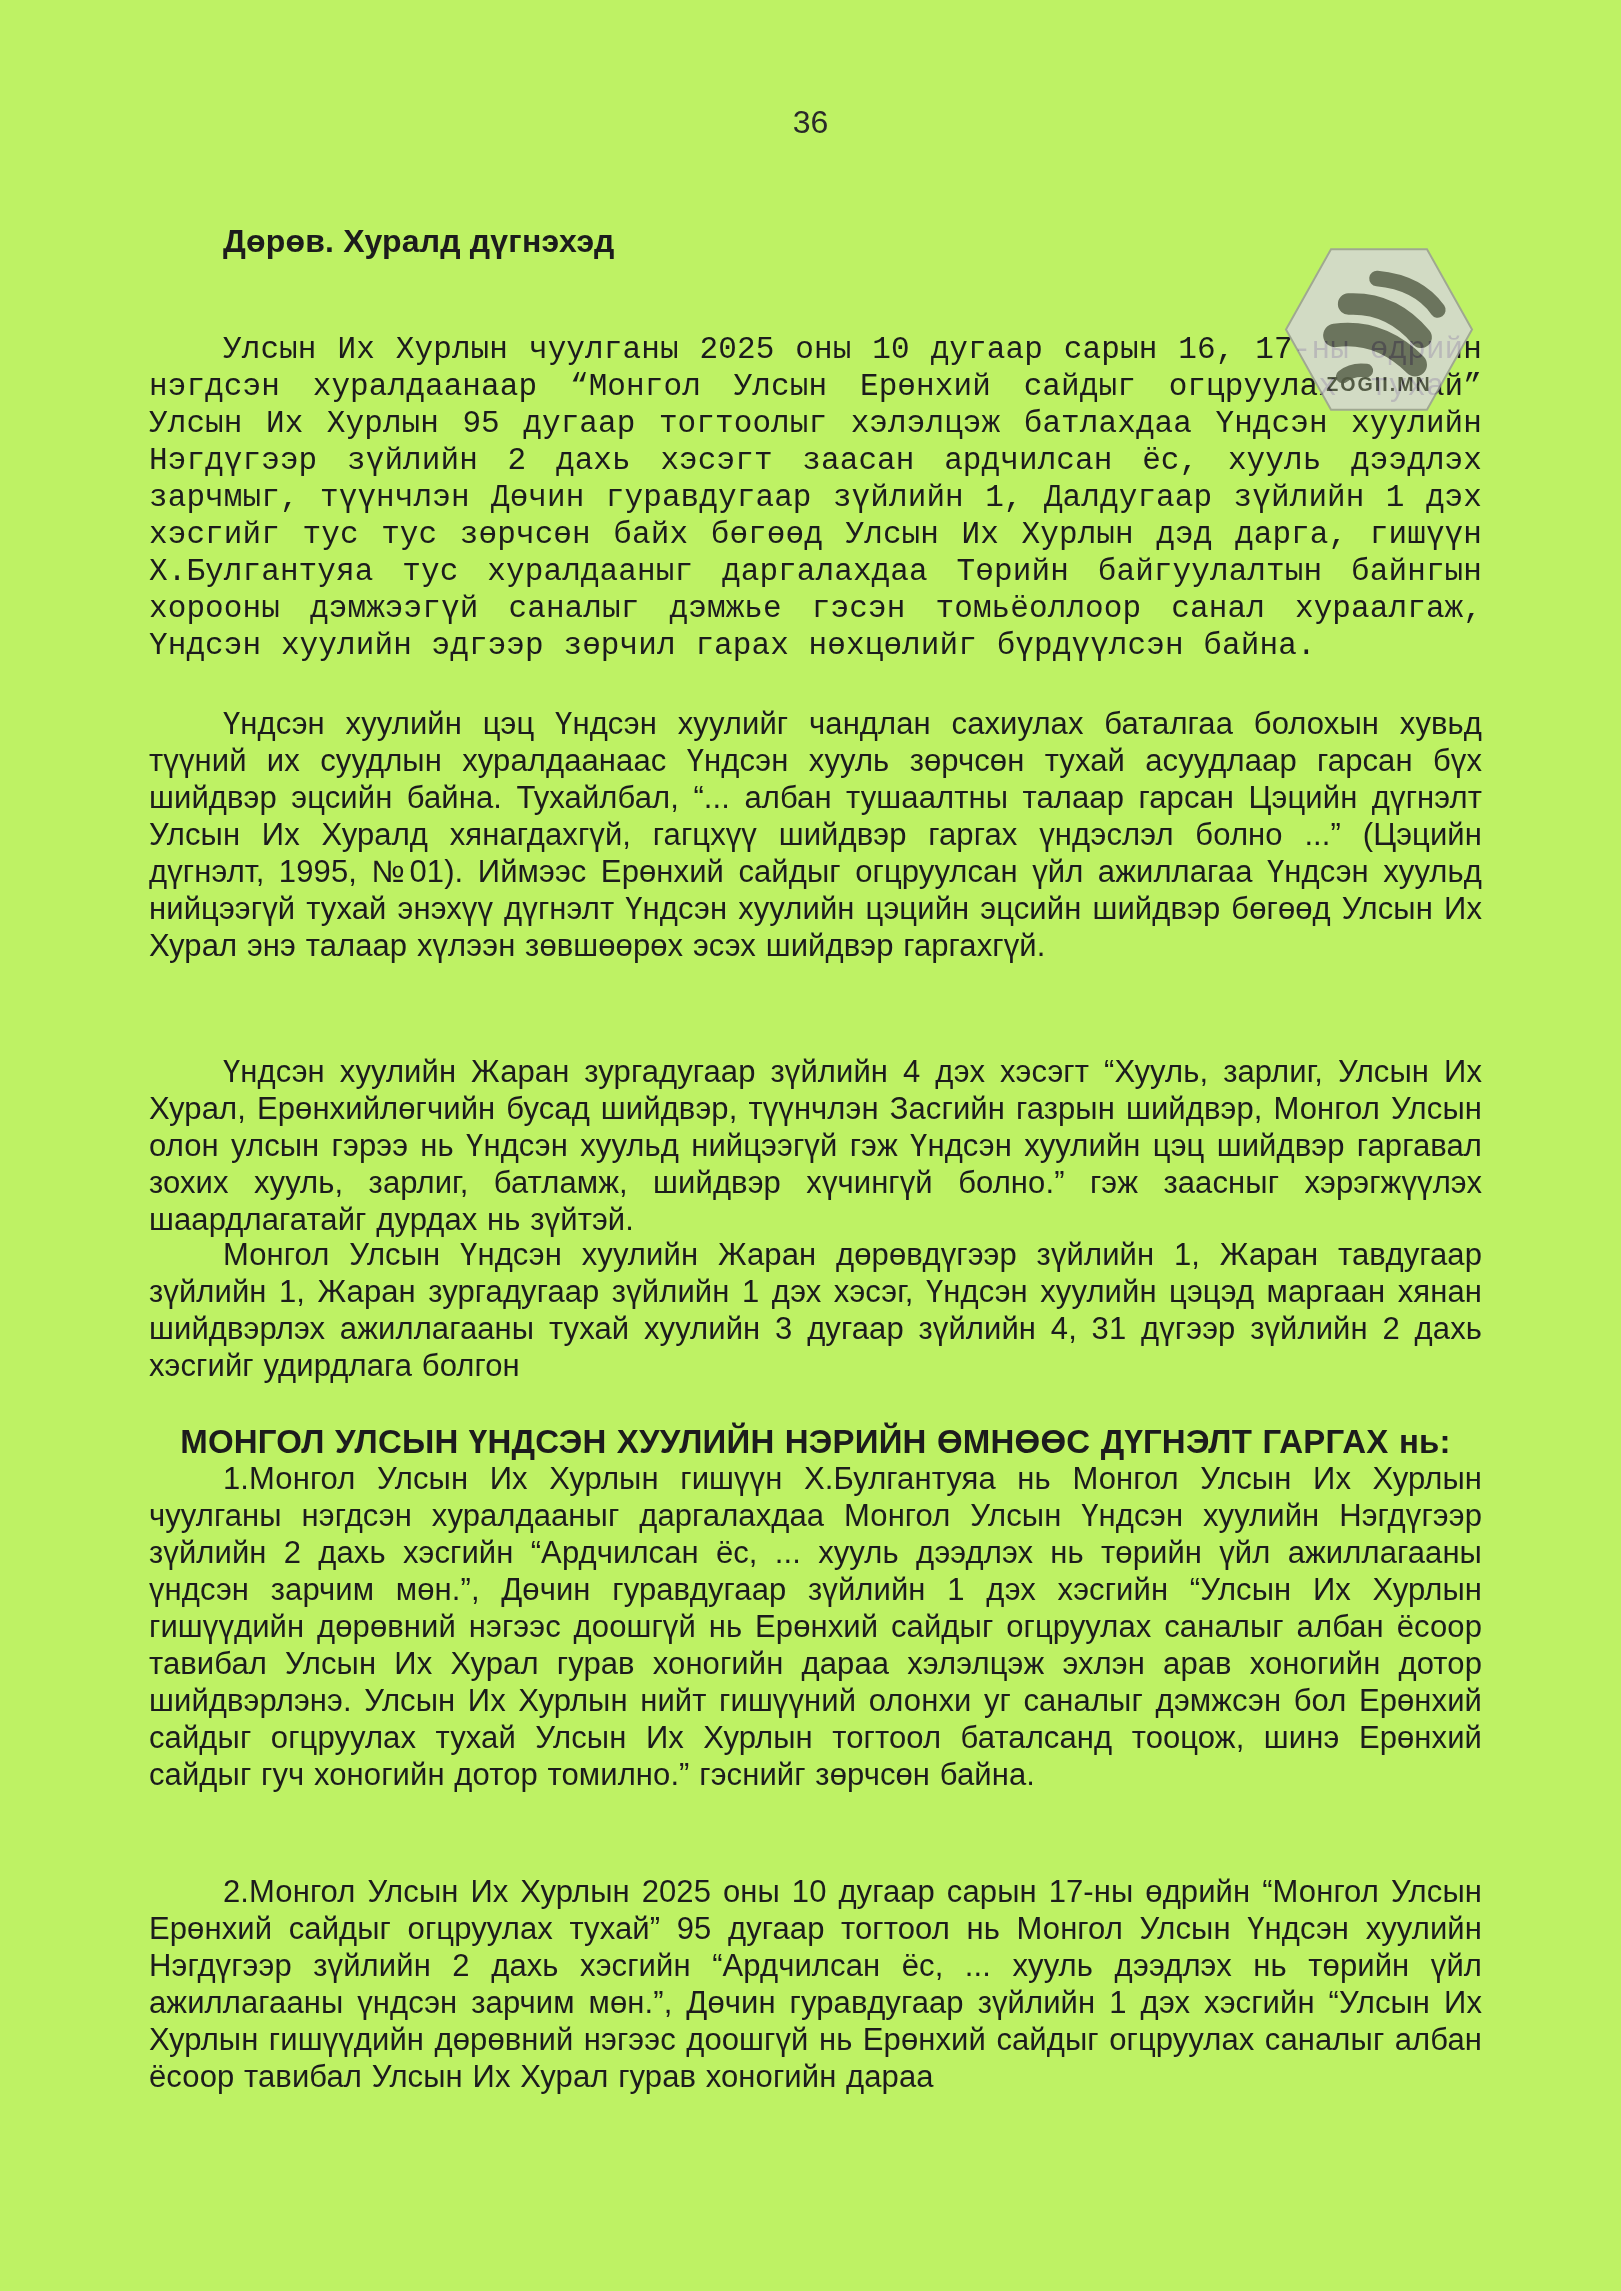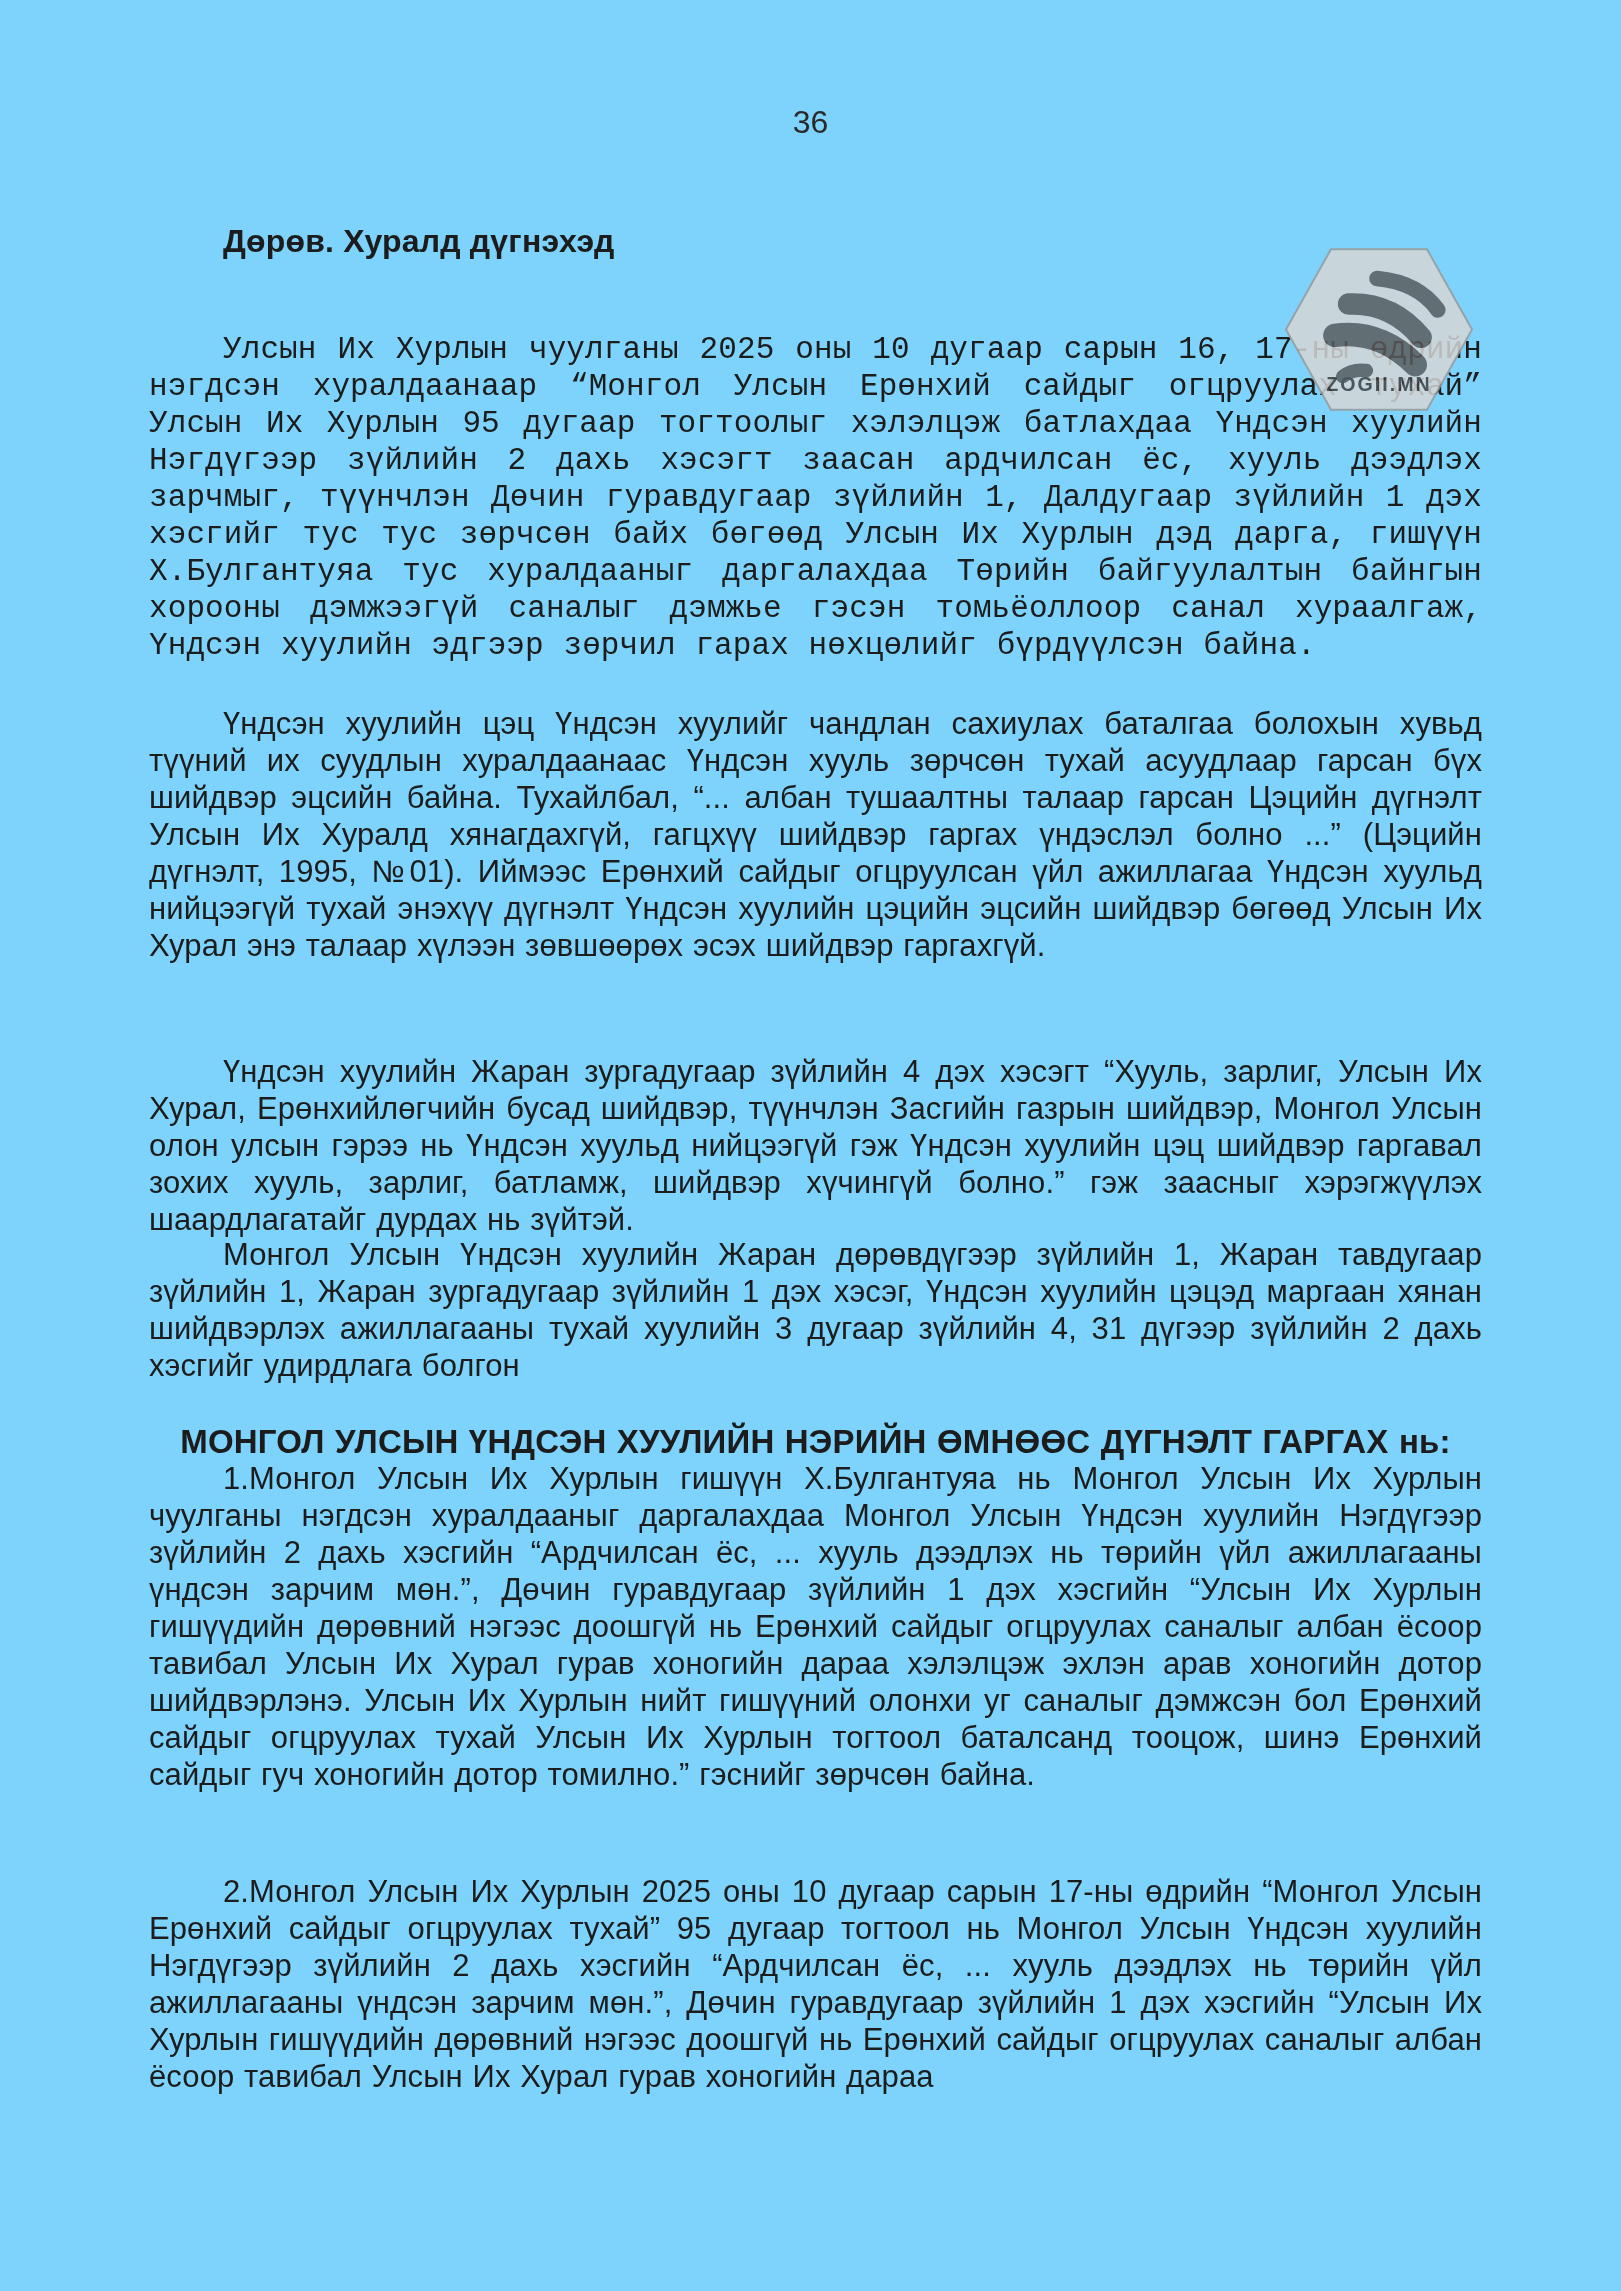--- a/index.html
+++ b/index.html
@@ -6,21 +6,21 @@
     margin: 0;
     padding: 0;
     background: #888;
     font-family: "Liberation Sans", sans-serif;
   }
   .page {
     position: relative;
     width: 1621px;
     height: 2292px;
     margin: 0 auto;
-    background: #7dd3fc;
+    background: #bef264;
     color: #1c1c1c;
     overflow: hidden;
   }
   .page-number {
     position: absolute;
     top: 104px;
     left: 0;
     width: 100%;
     text-align: center;
     font-size: 32px;

